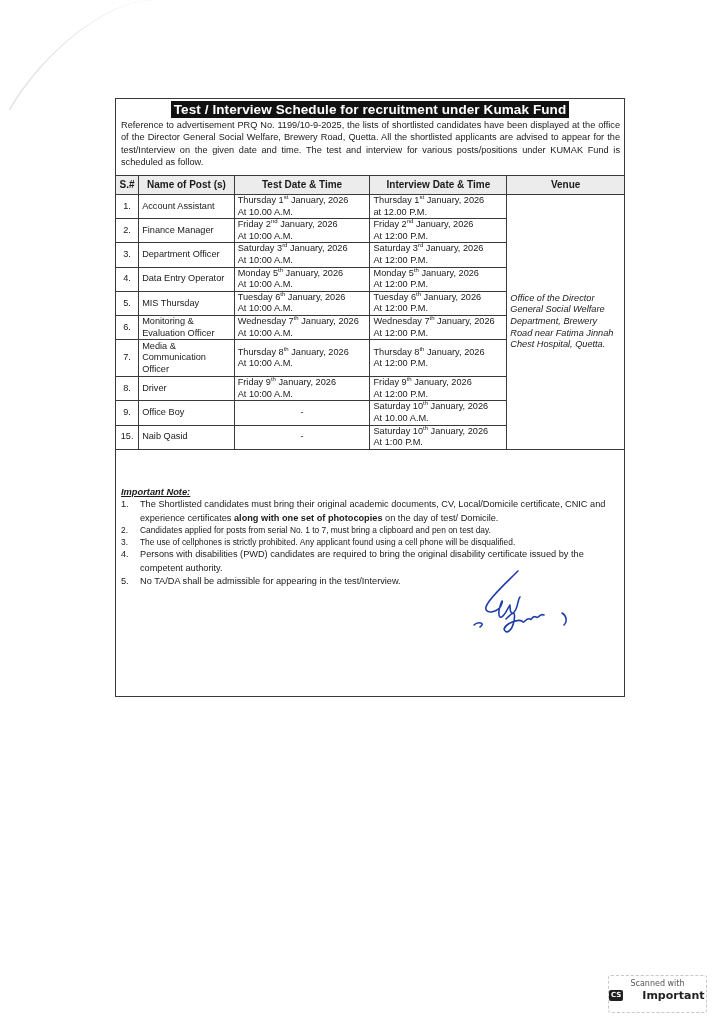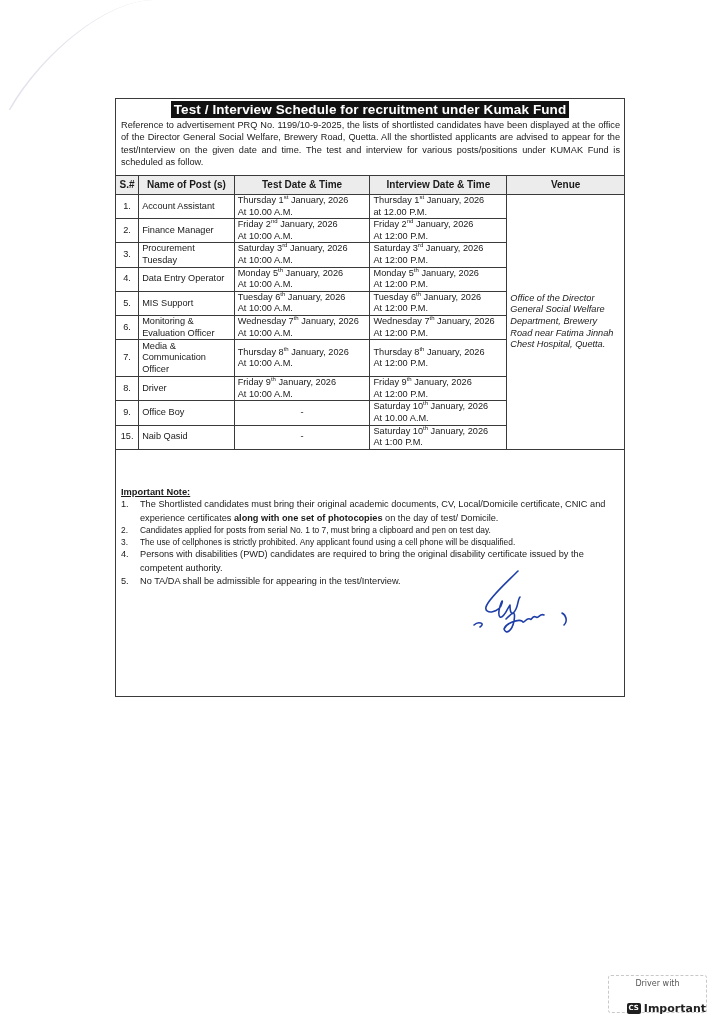--- a/index.html
+++ b/index.html
@@ -41,39 +41,39 @@
   td.test { width:128px; }
   td.intv { width:129px; }
   td.venue { width:110px; padding-left:4px;font-style:italic; }
   td.center { text-align:center; }
   tr.r { height:23px; }
   tr.r-tall { height:37px; }
   sup { font-size:6px; line-height:0; }
   .notes {
     position:absolute; left:5px; top:388px; width:495px; font-size:9.2px; line-height:13.5px;
   }
-  .notes .heading { font-weight:bold; text-decoration:underline; font-size:9.3px; line-height:11px; }
+  .notes .heading { font-weight:bold; text-decoration:underline; font-size:9.3px; line-height:11px;font-style:italic; }
   .note { display:flex; }
   .note .num { width:19px; flex-shrink:0; }
   .note.small { font-size:8.4px; line-height:11.5px; }
   .sig {
     position:absolute; left:262px; top:478px; width:230px; text-align:center;
     font-size:9px; line-height:12.3px;
   }
   .sig .role { font-weight:bold; font-size:9.6px; }
   .signature {
     position:absolute; left:350px; top:470px; width:120px; height:70px;
   }
   .camscanner {
     position:absolute; left:608px; top:975px; width:97px; height:36px;
     border:1px dashed #c8c8c8; border-radius:3px; background:#fff;
     text-align:center; font-family:"DejaVu Sans", sans-serif;
   }
   .cs-label { font-size:8px; color:#555; margin-top:3px; }
-  .cs-brand { display:flex; align-items:center; justify-content:flex-end; margin-top:14px; }
+  .cs-brand { display:flex; align-items:center; justify-content:flex-start; margin-top:1px;gap:16px; }
   .cs-logo {
     background:#1f1f1f; color:#fff; font-size:7px; font-weight:bold;
     border-radius:2px; padding:1px 2px; margin-right:3px; line-height:9px;
   }
   .cs-name { font-size:11px; color:#222; font-weight:bold; }
 </style>
 </head>
 <body>
 
 <div class="curl-edge"></div>
@@ -103,33 +103,33 @@
           <td class="venue" rowspan="10">Office of the Director General Social Welfare Department, Brewery Road near Fatima Jinnah Chest Hospital, Quetta.</td>
         </tr>
         <tr class="r">
           <td class="sn">2.</td>
           <td class="post">Finance Manager</td>
           <td class="test"><span><span>Friday 2</span><sup>nd</sup><span> January, 2026</span></span><br><span>At 10:00 A.M.</span></td>
           <td class="intv"><span><span>Friday 2</span><sup>nd</sup><span> January, 2026</span></span><br><span>At 12:00 P.M.</span></td>
         </tr>
         <tr class="r">
           <td class="sn">3.</td>
-          <td class="post">Procurement Tuesday</td>
+          <td class="post">Department Officer</td>
           <td class="test"><span><span>Saturday 3</span><sup>rd</sup><span> January, 2026</span></span><br><span>At 10:00 A.M.</span></td>
           <td class="intv"><span><span>Saturday 3</span><sup>rd</sup><span> January, 2026</span></span><br><span>At 12:00 P.M.</span></td>
         </tr>
         <tr class="r">
           <td class="sn">4.</td>
           <td class="post">Data Entry Operator</td>
           <td class="test"><span><span>Monday 5</span><sup>th</sup><span> January, 2026</span></span><br><span>At 10:00 A.M.</span></td>
           <td class="intv"><span><span>Monday 5</span><sup>th</sup><span> January, 2026</span></span><br><span>At 12:00 P.M.</span></td>
         </tr>
         <tr class="r">
           <td class="sn">5.</td>
-          <td class="post">MIS Support</td>
+          <td class="post">MIS Thursday</td>
           <td class="test"><span><span>Tuesday 6</span><sup>th</sup><span> January, 2026</span></span><br><span>At 10:00 A.M.</span></td>
           <td class="intv"><span><span>Tuesday 6</span><sup>th</sup><span> January, 2026</span></span><br><span>At 12:00 P.M.</span></td>
         </tr>
         <tr class="r">
           <td class="sn">6.</td>
           <td class="post">Monitoring &amp; Evaluation Officer</td>
           <td class="test"><span><span>Wednesday 7</span><sup>th</sup><span> January, 2026</span></span><br><span>At 10:00 A.M.</span></td>
           <td class="intv"><span><span>Wednesday 7</span><sup>th</sup><span> January, 2026</span></span><br><span>At 12:00 P.M.</span></td>
         </tr>
         <tr class="r-tall">
@@ -188,18 +188,18 @@
       <path d="M52 2 C40 14 22 30 20 38 C18 46 34 44 36 34 C38 26 30 44 34 48 C38 50 42 38 44 36 C44 44 46 48 50 40 C52 36 52 30 54 28"></path>
       <path d="M8 56 C12 52 20 54 14 58"></path>
       <path d="M40 50 C46 44 50 40 48 52 C46 62 40 66 38 60 C40 54 52 50 56 52 C58 56 60 48 64 50 C66 52 66 46 70 48 C72 50 74 44 78 46"></path>
       <path d="M96 44 C100 46 102 52 98 56"></path>
     </g>
   </svg>
 
 </div>
 
 <div class="camscanner">
-  <div class="cs-label">Driver with</div>
+  <div class="cs-label">Scanned with</div>
   <div class="cs-brand">
     <span class="cs-logo">CS</span>
     <span class="cs-name">Important</span>
   </div>
 </div>
 
 </body></html>

